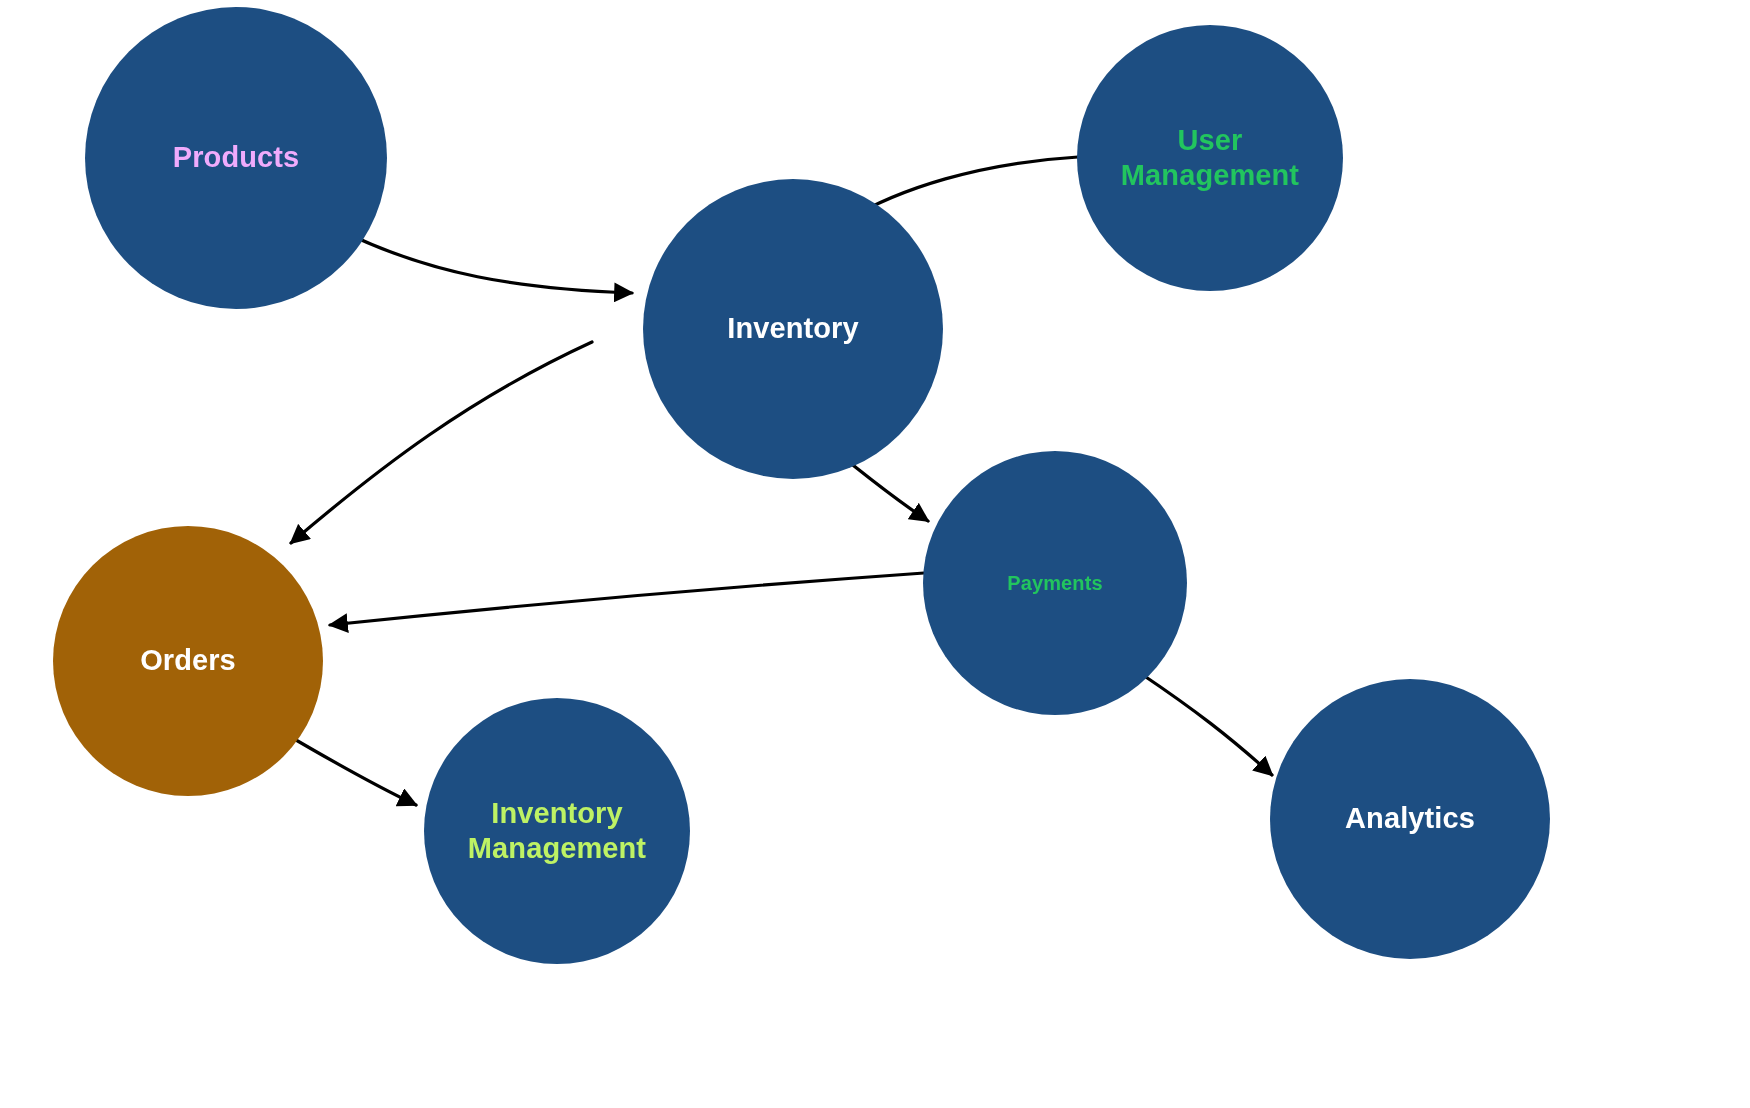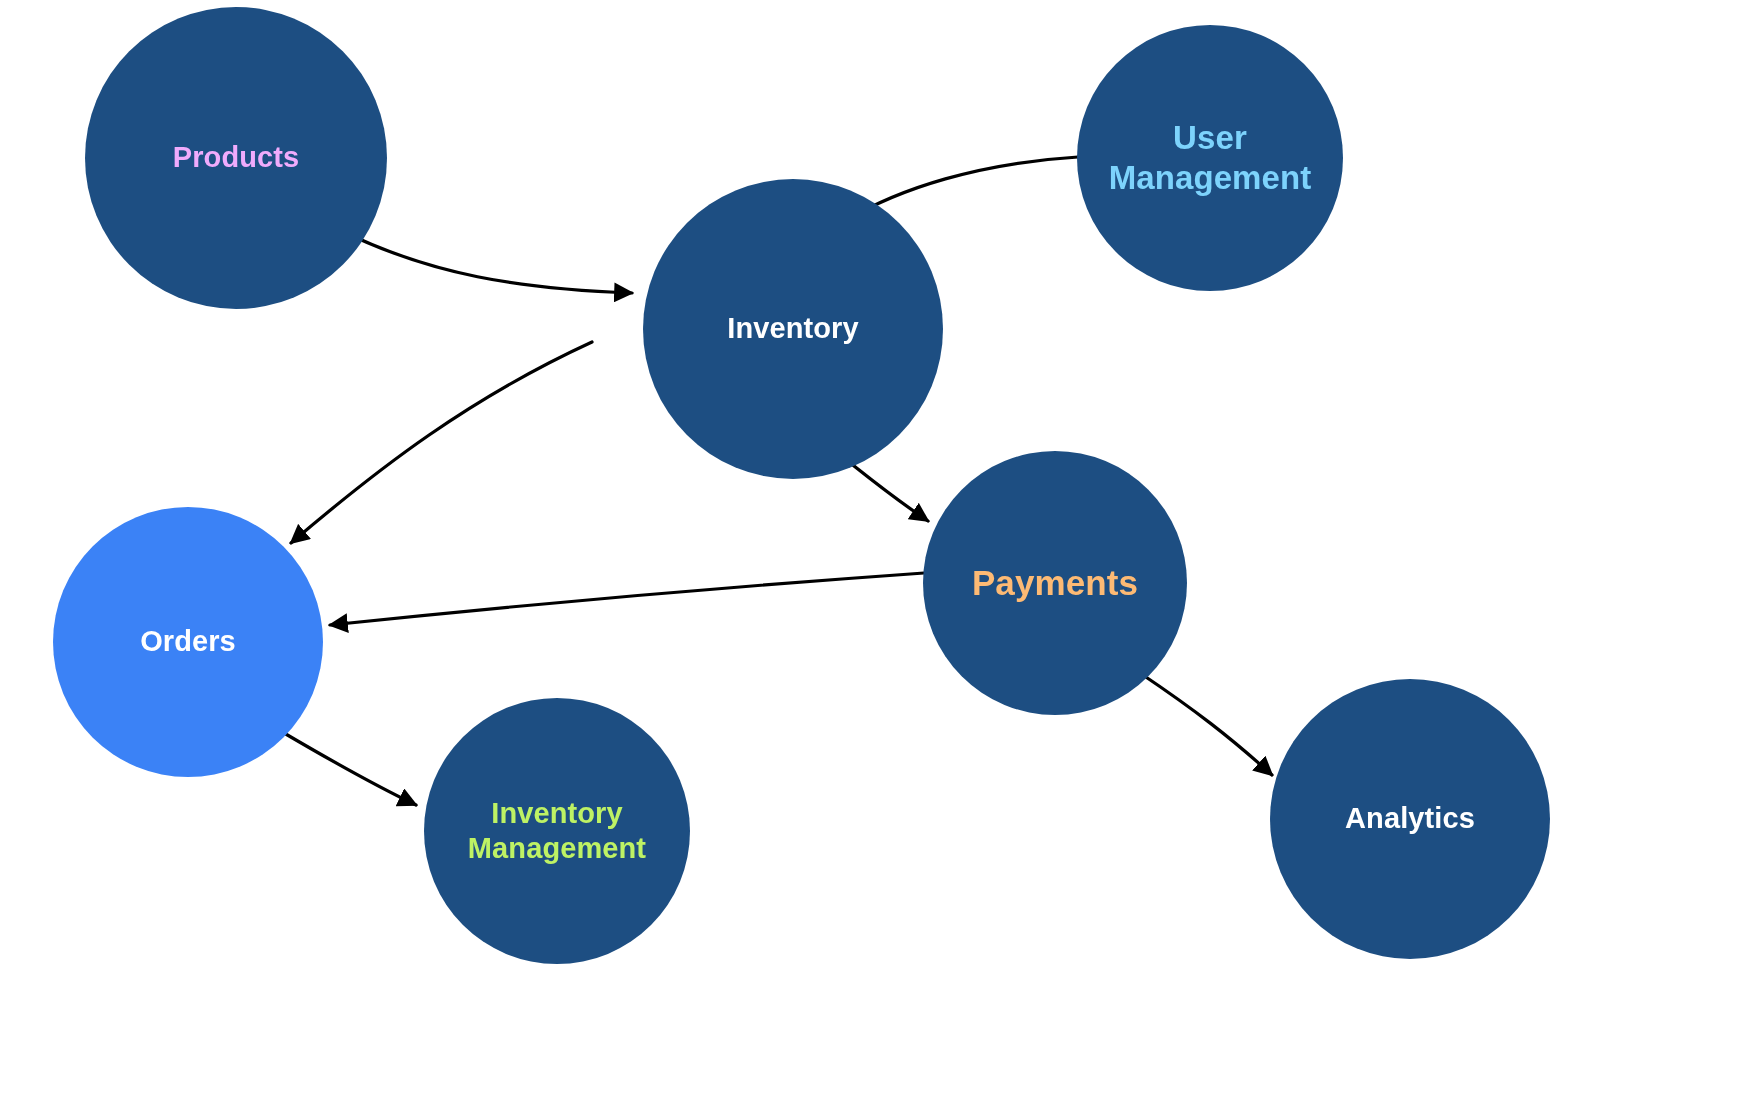--- a/index.html
+++ b/index.html
@@ -76,28 +76,28 @@
   </svg>
 
   <div id="nodes-container">
       <div class="node-group" style="left: 85px; top: 7px; width: 302px; height: 302px; background: rgb(29, 78, 130);">
         <span class="node-label" style="font-size: 29px; color: #f0abfc;">Products</span>
       </div>
       <div class="node-group" style="left: 643px; top: 179px; width: 300px; height: 300px; background: rgb(29, 78, 130);">
         <span class="node-label" style="font-size: 29px; color: rgb(255, 255, 255);">Inventory</span>
       </div>
       <div class="node-group" style="left: 1077px; top: 25px; width: 266px; height: 266px; background: rgb(29, 78, 130);">
-        <span class="node-label" style="font-size: 33px; color: #7dd3fc;">User
+        <span class="node-label" style="font-size: 29px; color: #22c55e;">User
 Management</span>
       </div>
-      <div class="node-group" style="left: 53px; top: 507px; width: 270px; height: 270px; background: #3b82f6; align-items: center;">
+      <div class="node-group" style="left: 53px; top: 526px; width: 270px; height: 270px; background: #a16207; align-items: center;">
         <span class="node-label" style="font-size: 29px; color: rgb(255, 255, 255);">Orders</span>
       </div>
       <div class="node-group" style="left: 923px; top: 451px; width: 264px; height: 264px; background: rgb(29, 78, 130);">
-        <span class="node-label" style="font-size: 35px; color: #fdba74;">Payments</span>
+        <span class="node-label" style="font-size: 20px; color: #22c55e;">Payments</span>
       </div>
       <div class="node-group" style="left: 424px; top: 698px; width: 266px; height: 266px; background: rgb(29, 78, 130);">
         <span class="node-label" style="font-size: 29px; color: #bef264;">Inventory
 Management</span>
       </div>
       <div class="node-group" style="left: 1270px; top: 679px; width: 280px; height: 280px; background: rgb(29, 78, 130);">
         <span class="node-label" style="font-size: 29px; color: #ffffff;">Analytics</span>
       </div>
     </div>
 

